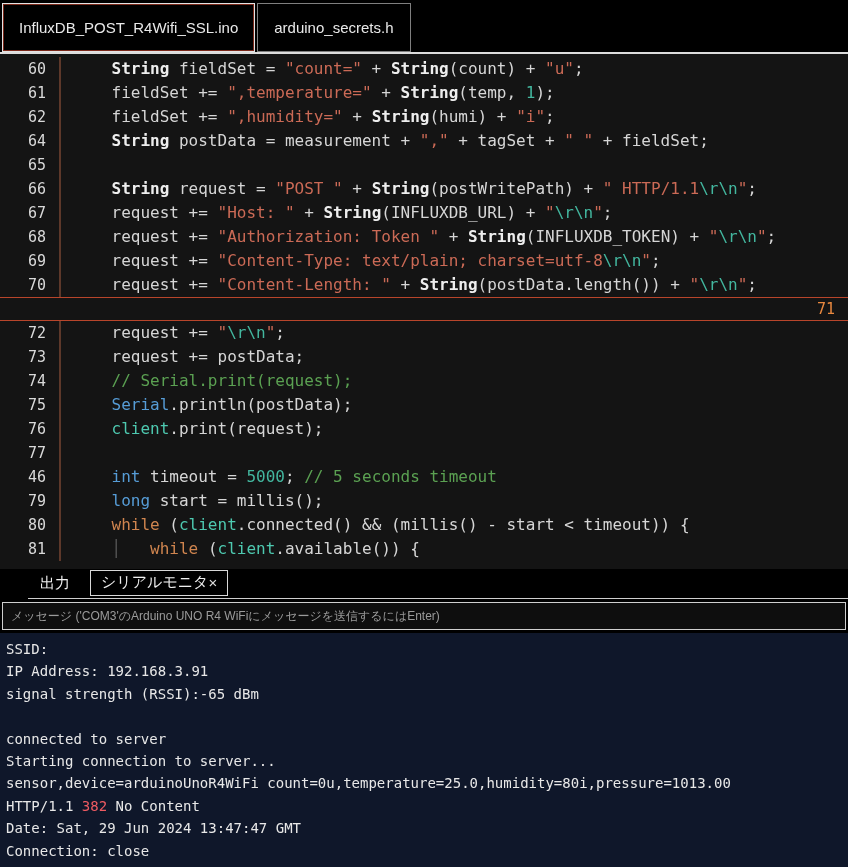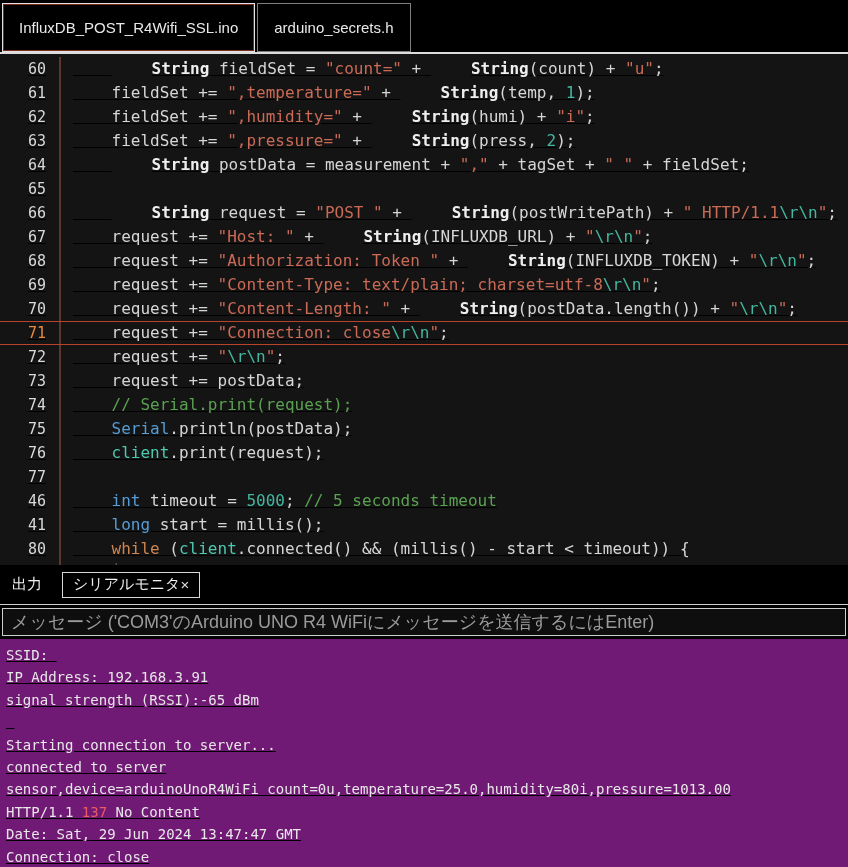--- a/index.html
+++ b/index.html
@@ -6,53 +6,53 @@
   .app{width:848px;height:867px;background:#000;overflow:hidden;display:flex;flex-direction:column;
        font-family:"Liberation Sans", sans-serif;}
   
   .tabbar{height:55px;background:#000;border-bottom:2px solid #dcdcdc;box-sizing:border-box;
           display:flex;align-items:stretch;padding:3px 0 0 2px;gap:2px;}
   .tab{display:flex;align-items:center;padding:0 16px;font-size:15px;color:#e9e9e9;
        border:1px solid #7f7f7f;background:#000;white-space:nowrap;cursor:pointer;}
   .tab.active{border-color:#e3e3e3;box-shadow:inset 0 0 0 1px rgba(187,62,40,.65);}
   
   .editor{height:523px;background:#141414;overflow:hidden;padding-top:3px;box-sizing:border-box;
-          font-family:"DejaVu Sans Mono", monospace;text-decoration:underline;}
+          font-family:"DejaVu Sans Mono", monospace;}
   .row{display:flex;height:24px;line-height:24px;font-size:16px;box-sizing:border-box;}
   .row.current{border-top:1px solid var(--accent_current_line,#b8452b);
-               border-bottom:1px solid var(--accent_current_line,#b8452b);line-height:22px;}
+               border-bottom:1px solid var(--accent_current_line,#b8452b);line-height:22px;flex-direction:column;}
   .ln{flex:0 0 46px;padding-right:13px;text-align:right;color:#d9d9d9;font-size:15px;}
   .row.current .ln{color:var(--line_number_current,#e8883f);}
   .code{flex:1;border-left:2px solid #5d382a;padding-left:12px;white-space:pre;color:#d6d6d6;overflow:hidden;}
   .tok-plain{color:#d6d6d6;}
-  .tok-type{color:#eeeeee;font-weight:bold;margin-left:40px;}
+  .tok-type{color:#eeeeee;font-weight:bold;}
   .tok-str{color:var(--code_string,#cb6a56);}
   .tok-esc{color:var(--code_escape,#43b79f);}
   .tok-num{color:var(--code_number,#43b79f);}
   .tok-comment{color:var(--code_comment,#5ba152);margin-top:24px;}
   .tok-kw{color:var(--code_keyword,#569cd6);}
   .tok-ctrl{color:var(--code_control,#d0854f);}
   .tok-serial{color:var(--code_serial,#569cd6);text-align:right;}
   .tok-client{color:var(--code_class,#4ec9b0);}
   .tok-guide{color:#5a5a5a;}
   
   .bottom{height:302px;display:flex;flex-direction:column;background:#000;box-sizing:border-box;}
-  .panel-tabs{height:40px;box-sizing:border-box;display:flex;align-items:center;gap:16px;
-              padding-left:8px;border-bottom:1px solid var(--panel_border,#cfcfcf);color:#f0f0f0;font-size:15px;}
+  .panel-tabs{height:30px;box-sizing:border-box;display:flex;align-items:center;gap:16px;
+              padding-left:8px;border-bottom:1px solid var(--panel_border,#cfcfcf);color:#f0f0f0;font-size:15px;margin-left:28px;}
   .ptab-output{padding:2px 4px;cursor:pointer;}
   .ptab-serial{display:flex;align-items:center;gap:0;border:1px solid #d8d8d8;
                padding:2px 10px 3px 10px;cursor:pointer;color:#f0f0f0;}
   .ptab-serial .close{color:#e0e0e0;font-size:15px;cursor:pointer;}
   .msgwrap{padding:3px 2px;}
   .msg{display:block;width:100%;height:28px;box-sizing:border-box;background:#0e0e0e;
-       border:1px solid #cfcfcf;color:#d0d0d0;font-size:18px;padding:0 8px;outline:none;
+       border:1px solid #cfcfcf;color:#d0d0d0;font-size:12px;padding:0 8px;outline:none;
        font-family:"Liberation Sans", sans-serif;}
   .msg::placeholder{color:#9b9b9b;}
-  .serial{flex:1;background:#701a75;padding:5px 6px;font-family:"DejaVu Sans Mono", monospace;
-          font-size:14px;line-height:22.4px;overflow:hidden;text-decoration:underline;}
+  .serial{flex:1;background:#0f172a;padding:5px 6px;font-family:"DejaVu Sans Mono", monospace;
+          font-size:14px;line-height:22.4px;overflow:hidden;}
   .sline{white-space:pre;min-height:22.4px;}
   .tok-out{color:#e8e8e8;}
   .tok-status{color:var(--status_error,#ef5b62);}
 </style>
 </head>
 <body>
 
 <div class="app">
 
   <div class="tabbar">
@@ -68,24 +68,20 @@
           <div class="ln">60</div>
           <div class="code"><span class="tok-plain">    </span><span class="tok-type">String</span><span class="tok-plain"> fieldSet = </span><span class="tok-str">"count="</span><span class="tok-plain"> + </span><span class="tok-type">String</span><span class="tok-plain">(count) + </span><span class="tok-str">"u"</span><span class="tok-plain">;</span></div>
         </div>
         <div class="row">
           <div class="ln">61</div>
           <div class="code"><span class="tok-plain">    fieldSet += </span><span class="tok-str">",temperature="</span><span class="tok-plain"> + </span><span class="tok-type">String</span><span class="tok-plain">(temp, </span><span class="tok-num">1</span><span class="tok-plain">);</span></div>
         </div>
         <div class="row">
           <div class="ln">62</div>
           <div class="code"><span class="tok-plain">    fieldSet += </span><span class="tok-str">",humidity="</span><span class="tok-plain"> + </span><span class="tok-type">String</span><span class="tok-plain">(humi) + </span><span class="tok-str">"i"</span><span class="tok-plain">;</span></div>
-        </div>
-        <div class="row">
-          <div class="ln">63</div>
-          <div class="code"><span class="tok-plain">    fieldSet += </span><span class="tok-str">",pressure="</span><span class="tok-plain"> + </span><span class="tok-type">String</span><span class="tok-plain">(press, </span><span class="tok-num">2</span><span class="tok-plain">);</span></div>
         </div>
         <div class="row">
           <div class="ln">64</div>
           <div class="code"><span class="tok-plain">    </span><span class="tok-type">String</span><span class="tok-plain"> postData = measurement + </span><span class="tok-str">","</span><span class="tok-plain"> + tagSet + </span><span class="tok-str">" "</span><span class="tok-plain"> + fieldSet;</span></div>
         </div>
         <div class="row">
           <div class="ln">65</div>
           <div class="code"></div>
         </div>
         <div class="row">
@@ -134,21 +130,21 @@
         </div>
         <div class="row">
           <div class="ln">77</div>
           <div class="code"></div>
         </div>
         <div class="row">
           <div class="ln">46</div>
           <div class="code"><span class="tok-plain">    </span><span class="tok-kw">int</span><span class="tok-plain"> timeout = </span><span class="tok-num">5000</span><span class="tok-plain">; </span><span class="tok-comment">// 5 seconds timeout</span></div>
         </div>
         <div class="row">
-          <div class="ln">41</div>
+          <div class="ln">79</div>
           <div class="code"><span class="tok-plain">    </span><span class="tok-kw">long</span><span class="tok-plain"> start = millis();</span></div>
         </div>
         <div class="row">
           <div class="ln">80</div>
           <div class="code"><span class="tok-plain">    </span><span class="tok-ctrl">while</span><span class="tok-plain"> (</span><span class="tok-client">client</span><span class="tok-plain">.connected() &amp;&amp; (millis() - start &lt; timeout)) {</span></div>
         </div>
         <div class="row">
           <div class="ln">81</div>
           <div class="code"><span class="tok-plain">    </span><span class="tok-guide">│</span><span class="tok-plain">   </span><span class="tok-ctrl">while</span><span class="tok-plain"> (</span><span class="tok-client">client</span><span class="tok-plain">.available()) {</span></div>
         </div>
@@ -164,22 +160,22 @@
       </div>
     </div>
     <div class="msgwrap">
       <input class="msg" type="text" placeholder="メッセージ ('COM3'のArduino UNO R4 WiFiにメッセージを送信するにはEnter)" style="">
     </div>
     <div class="serial">
         <div class="sline"><span class="tok-out">SSID: </span></div>
         <div class="sline"><span class="tok-out">IP Address: 192.168.3.91</span></div>
         <div class="sline"><span class="tok-out">signal strength (RSSI):-65 dBm</span></div>
         <div class="sline">&nbsp;</div>
+        <div class="sline"><span class="tok-out">connected to server</span></div>
         <div class="sline"><span class="tok-out">Starting connection to server...</span></div>
-        <div class="sline"><span class="tok-out">connected to server</span></div>
         <div class="sline"><span class="tok-out">sensor,device=arduinoUnoR4WiFi count=0u,temperature=25.0,humidity=80i,pressure=1013.00</span></div>
-        <div class="sline"><span class="tok-out">HTTP/1.1 </span><span class="tok-status">137</span><span class="tok-out"> No Content</span></div>
+        <div class="sline"><span class="tok-out">HTTP/1.1 </span><span class="tok-status">382</span><span class="tok-out"> No Content</span></div>
         <div class="sline"><span class="tok-out">Date: Sat, 29 Jun 2024 13:47:47 GMT</span></div>
         <div class="sline"><span class="tok-out">Connection: close</span></div>
       </div>
   </div>
 
 </div>
 
 </body></html>

